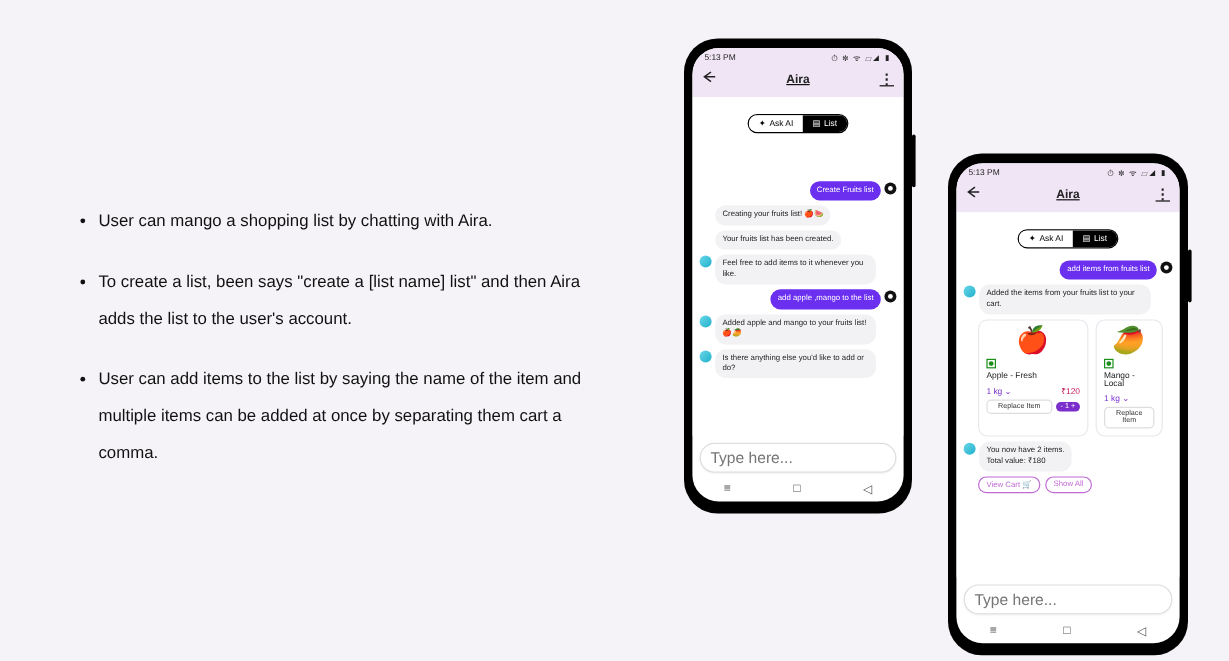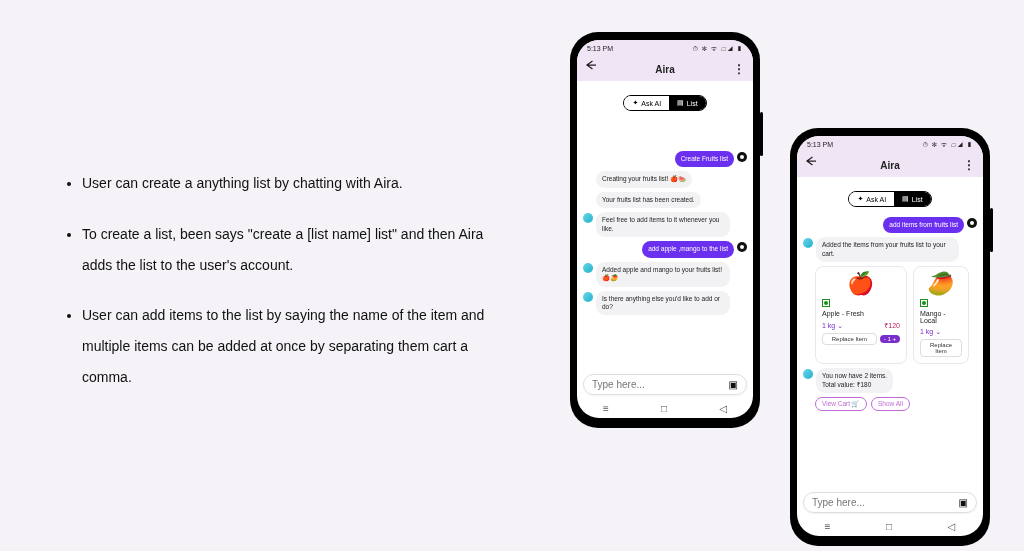--- a/index.html
+++ b/index.html
@@ -69,22 +69,23 @@
     display: flex;
     justify-content: space-between;
     align-items: center;
     padding: 4px 10px 2px;
     font-size: 7px;
     color: #222;
   }
   .status-icons { letter-spacing: 1px; }
   .header-row {
     display: flex;
-    align-items: flex-end;
+    align-items: center;
     padding: 2px 8px 6px;
+    text-decoration: underline;
   }
   .back-icon svg { width: 12px; height: 12px; }
   .header-title {
     flex: 1;
     text-align: center;
     font-size: 10px;
     font-weight: 700;
     color: #222;
   }
   .more-icon {
@@ -229,36 +230,36 @@
   }
 
   .input-row {
     display: flex; align-items: center;
     margin: 6px 6px 4px;
     border: 1px solid #ddd; border-radius: 14px;
     padding: 4px 8px;
     box-shadow: 0 1px 2px rgba(0,0,0,0.05);
   }
   .input-row input {
-    flex: 1; border: none; outline: none; font-size: 10px; color: #888;
+    flex: 1; border: none; outline: none; font-size: 13px; color: #888;
     background: transparent;
   }
   .cam-icon { font-size: 10px; color: #111; }
 
   .nav-row {
     display: flex; justify-content: space-around;
     padding: 4px 0;
     font-size: 10px; color: #555;
   }
 </style>
 </head>
 <body>
 
 <ul class="bullets">
-  <li>User can create a anything list by chatting with Aira.</li>
+  <li>User can mango a shopping list by chatting with Aira.</li>
   <li>To create a list, been says "create a [list name] list" and then Aira adds the list to the user's account.</li>
   <li>User can add items to the list by saying the name of the item and multiple items can be added at once by separating them cart a comma.</li>
 </ul>
 
 <div class="phone phone1">
   <div class="screen">
     <div class="screen-top">
       <div class="status-row">
         <span>5:13 PM</span>
         <span class="status-icons">⏱ ✽ ᯤ ▱◢ ▮</span>

